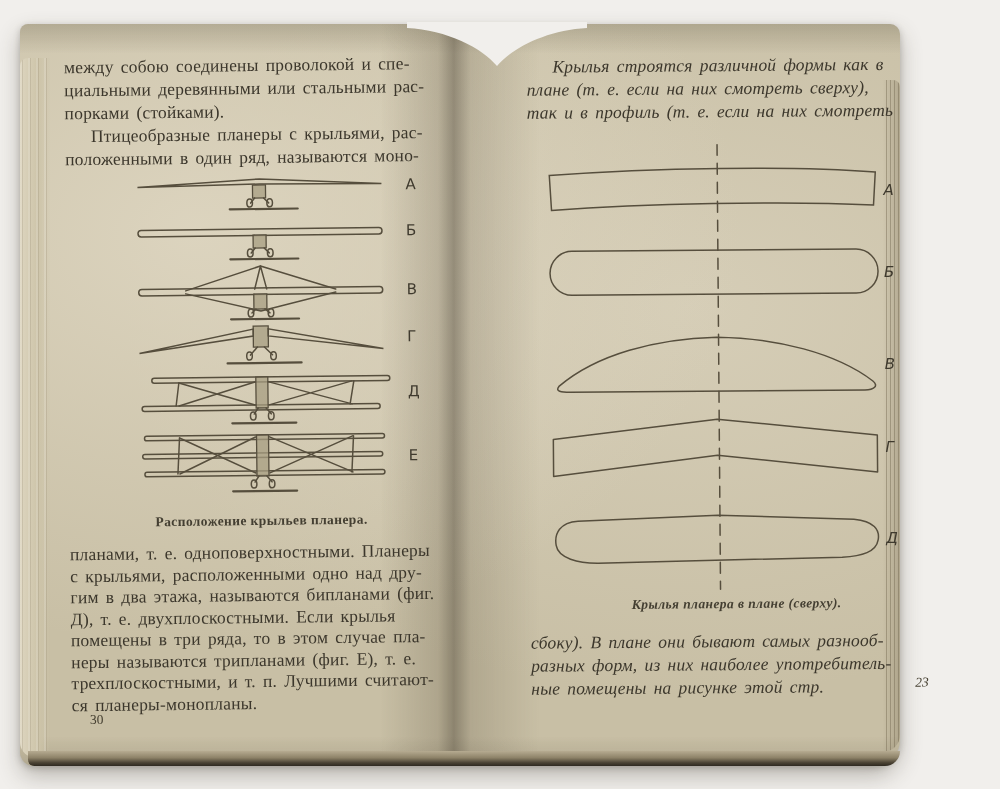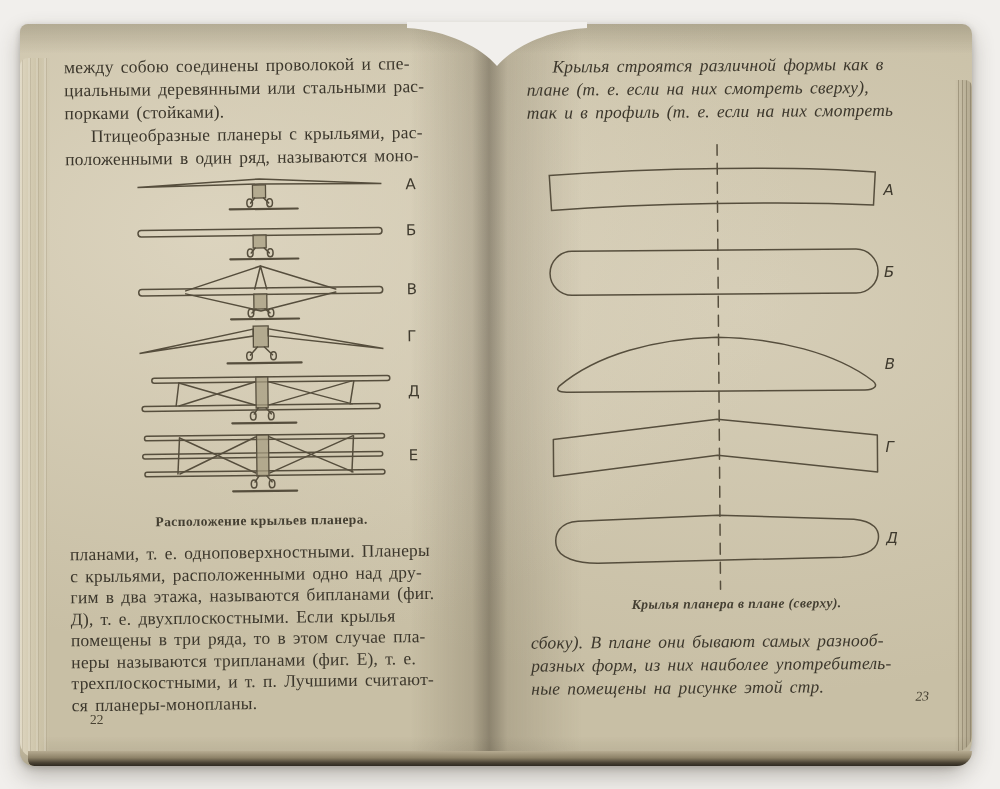--- a/index.html
+++ b/index.html
@@ -2,21 +2,21 @@
 <html><head>
 <meta charset="utf-8">
 <style>
   html,body{margin:0;padding:0;}
   body{
     width:1000px;height:789px;position:relative;overflow:hidden;
     background:#f1efec;
     font-family:"Liberation Serif", serif;
   }
   .book{
-    position:absolute;left:20px;top:24px;width:952px;height:742px;
+    position:absolute;left:20px;top:24px;width:880px;height:742px;
     background:
       radial-gradient(ellipse at 20% 28%, rgba(222,214,193,.9) 0%, rgba(222,214,193,0) 55%),
       radial-gradient(ellipse at 76% 38%, rgba(216,208,186,.85) 0%, rgba(216,208,186,0) 60%),
       #c8bfa5;
     border-radius:8px 10px 26px 14px;
     box-shadow:0 10px 22px rgba(60,54,40,.30), 0 2px 6px rgba(60,54,40,.25);
   }
   
   .book::before{
     content:"";position:absolute;inset:0;border-radius:inherit;pointer-events:none;
@@ -164,21 +164,21 @@
 
         <p class="para" style="left:48px;top:518px;width:414px;line-height:21.5px;">планами, т. е. одноповерхностными. Планеры
 с крыльями, расположенными одно над дру-
 гим в два этажа, называются бипланами (фиг.
 Д), т. е. двухплоскостными. Если крылья
 помещены в три ряда, то в этом случае пла-
 неры называются трипланами (фиг. Е), т. е.
 трехплоскостными, и т. п. Лучшими считают-
 ся планеры-монопланы.</p>
 
-        <div class="pagenum" style="left:66px;top:686px;">22</div>
+        <div class="pagenum" style="left:66px;top:686px;">30</div>
       </div>
     </div>
 
     <div class="page page-right">
       <div class="tilt-r" style="position:absolute;inset:0;">
         <p class="para indent" style="left:32px;top:30px;width:438px;">Крылья строятся различной формы как в
 плане (т. е. если на них смотреть сверху),
 так и в профиль (т. е. если на них смотреть</p>
 
         <svg class="fig" style="left:38px;top:120px;" width="400" height="450" viewBox="0 0 400 450">
@@ -209,21 +209,21 @@
             <text class="fig-label" x="350" y="400">Д</text>
           </g>
         </svg>
 
         <div class="caption" style="left:38px;top:572px;width:400px;">Крылья планера в плане (сверху).</div>
 
         <p class="para" style="left:32px;top:606px;width:438px;">сбоку). В плане они бывают самых разнооб-
 разных форм, из них наиболее употребитель-
 ные помещены на рисунке этой стр.</p>
 
-        <div class="pagenum" style="left:416px;top:666px;">23</div>
+        <div class="pagenum" style="left:416px;top:652px;">23</div>
       </div>
     </div>
 
     <div class="book-gutter"></div>
     <svg class="top-notch" width="180" height="46" viewBox="0 0 180 46">
       <path d="M0,0 H180 V6 C140,8 105,26 90,44 C75,26 40,8 0,6 Z" fill="#f1efec"></path>
     </svg>
   </div>
 </div>
 

